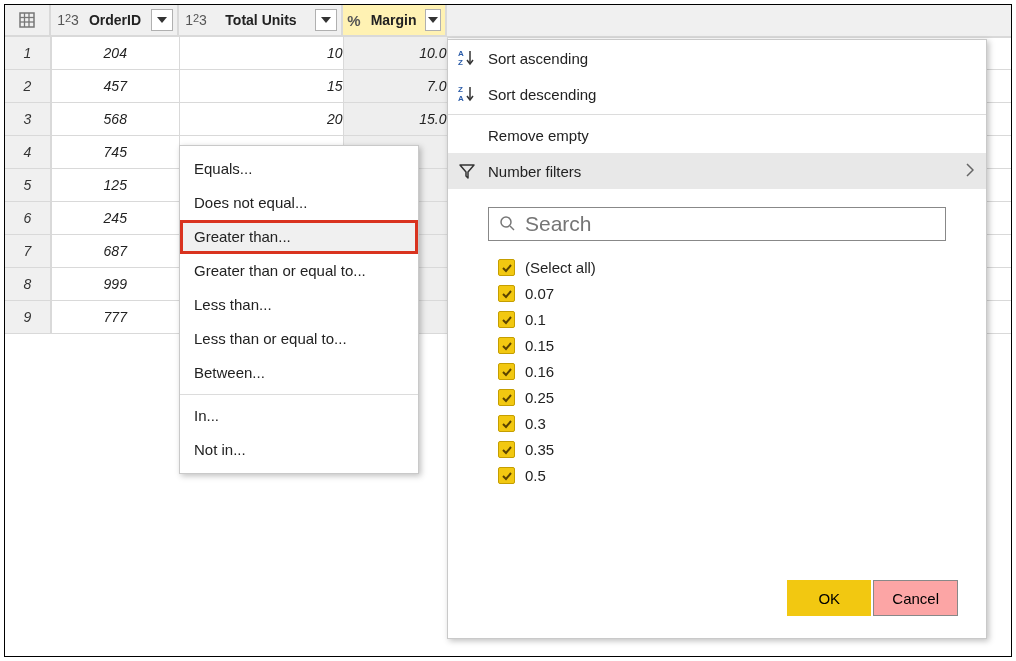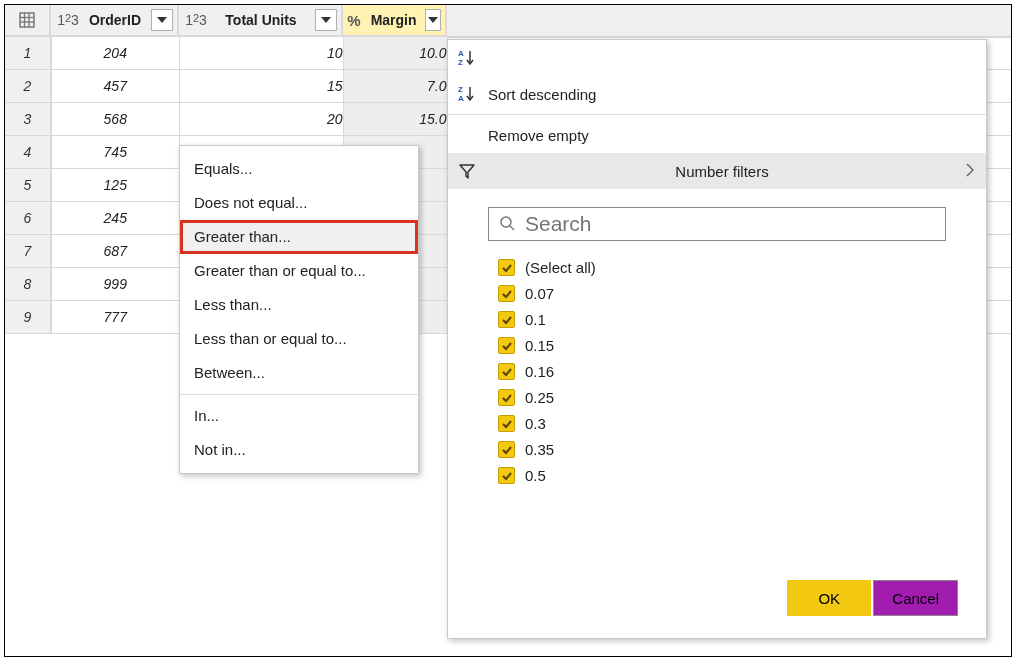--- a/index.html
+++ b/index.html
@@ -156,21 +156,21 @@
     flex-direction: column;
   }
   .panel-row {
     display: flex;
     align-items: center;
     height: 36px;
     padding: 0 12px 0 8px;
     font-size: 15px;
     gap: 10px;
   }
-  .panel-row.hover { background: #e8e8e8; text-align: center; }
+  .panel-row.hover { background: #e8e8e8; }
   .panel-row .icon { width: 22px; display:flex; justify-content:center; }
   .panel-row .label { flex: 1; }
   .panel-sep {
     height: 1px;
     background: #dcdcdc;
     margin: 2px 0;
   }
 
   .search-wrap {
     margin: 18px 40px 12px 40px;
@@ -216,21 +216,21 @@
   .panel-footer {
     display: flex;
     justify-content: flex-end;
     gap: 2px;
     padding: 18px 28px 22px 0;
   }
   .btn {
     min-width: 84px;
     height: 36px;
     border: 1px solid #888;
-    background: #a21caf;
+    background: #fca5a5;
     font-size: 15px;
     font-family: inherit;
     padding: 0 18px;
   }
   .btn.primary {
     background: #f2c811;
     border-color: #f2c811;
   }
 </style>
 </head>
@@ -379,20 +379,21 @@
   <div class="panel">
     <div class="panel-row">
       <span class="icon">
         <svg width="18" height="18" viewBox="0 0 18 18">
           <text x="0" y="7" font-size="8" fill="#2a5ba8" font-weight="600">A</text>
           <text x="0" y="16" font-size="8" fill="#2a5ba8" font-weight="600">Z</text>
           <line x1="12" y1="2" x2="12" y2="14" stroke="#333" stroke-width="1.5"></line>
           <path d="M9 11 L12 15 L15 11" fill="none" stroke="#333" stroke-width="1.5"></path>
         </svg>
       </span>
+      <span class="label">Sort ascending</span>
     </div>
     <div class="panel-row">
       <span class="icon">
         <svg width="18" height="18" viewBox="0 0 18 18">
           <text x="0" y="7" font-size="8" fill="#2a5ba8" font-weight="600">Z</text>
           <text x="0" y="16" font-size="8" fill="#2a5ba8" font-weight="600">A</text>
           <line x1="12" y1="2" x2="12" y2="14" stroke="#333" stroke-width="1.5"></line>
           <path d="M9 11 L12 15 L15 11" fill="none" stroke="#333" stroke-width="1.5"></path>
         </svg>
       </span>

